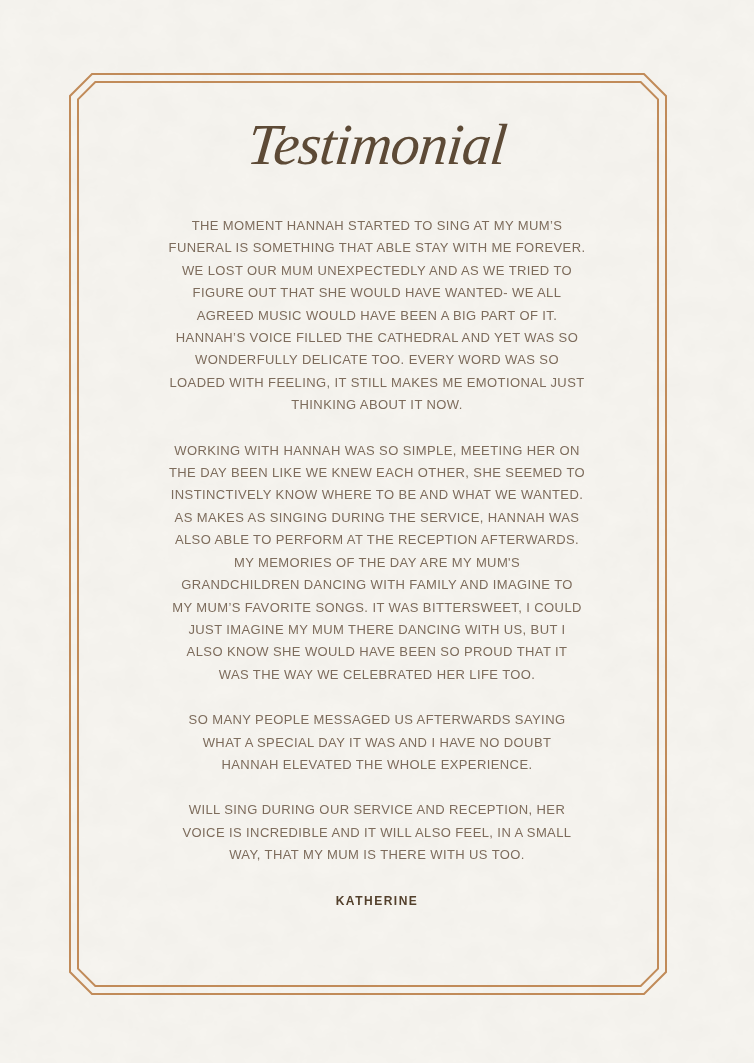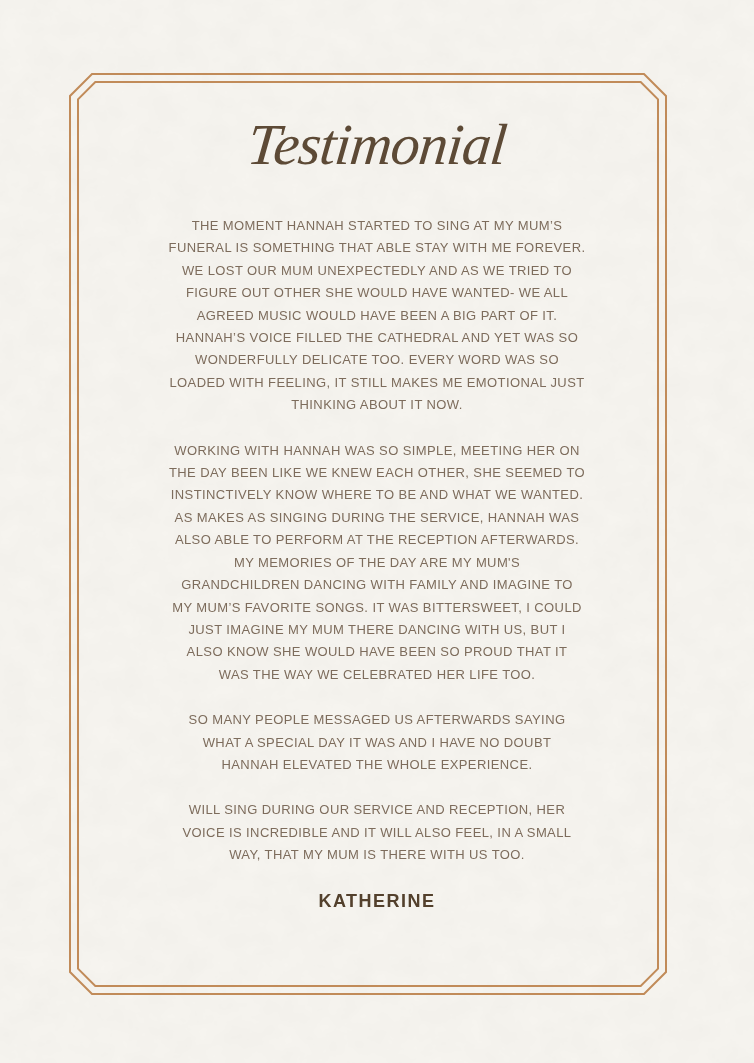--- a/index.html
+++ b/index.html
@@ -53,21 +53,21 @@
   }
   .paragraph .line{
     white-space:nowrap;
     font-size:13px;
     line-height:22.4px;
     letter-spacing:0.4px;
     color:var(--body-text);
   }
   .signature{
     margin-top:0px;
-    font-size:18px;
+    font-size:12px;
     line-height:22px;
     font-weight:700;
     letter-spacing:1.5px;
     color:var(--signature);
   }
 </style>
 </head>
 <body>
 
 <div class="page">
@@ -88,21 +88,21 @@
     <polygon points="95.3,82 640.7,82 658,99.3 658,968.7 640.7,986 95.3,986 78,968.7 78,99.3"></polygon>
   </svg>
 
   <div class="content">
     <h1 class="title">Testimonial</h1>
 
     <div class="paragraph">
         <div class="line">THE MOMENT HANNAH STARTED TO SING AT MY MUM’S</div>
         <div class="line">FUNERAL IS SOMETHING THAT ABLE STAY WITH ME FOREVER.</div>
         <div class="line">WE LOST OUR MUM UNEXPECTEDLY AND AS WE TRIED TO</div>
-        <div class="line">FIGURE OUT OTHER SHE WOULD HAVE WANTED- WE ALL</div>
+        <div class="line">FIGURE OUT THAT SHE WOULD HAVE WANTED- WE ALL</div>
         <div class="line">AGREED MUSIC WOULD HAVE BEEN A BIG PART OF IT.</div>
         <div class="line">HANNAH’S VOICE FILLED THE CATHEDRAL AND YET WAS SO</div>
         <div class="line">WONDERFULLY DELICATE TOO. EVERY WORD WAS SO</div>
         <div class="line">LOADED WITH FEELING, IT STILL MAKES ME EMOTIONAL JUST</div>
         <div class="line">THINKING ABOUT IT NOW.</div>
       </div>
     <div class="paragraph">
         <div class="line">WORKING WITH HANNAH WAS SO SIMPLE, MEETING HER ON</div>
         <div class="line">THE DAY BEEN LIKE WE KNEW EACH OTHER, SHE SEEMED TO</div>
         <div class="line">INSTINCTIVELY KNOW WHERE TO BE AND WHAT WE WANTED.</div>

